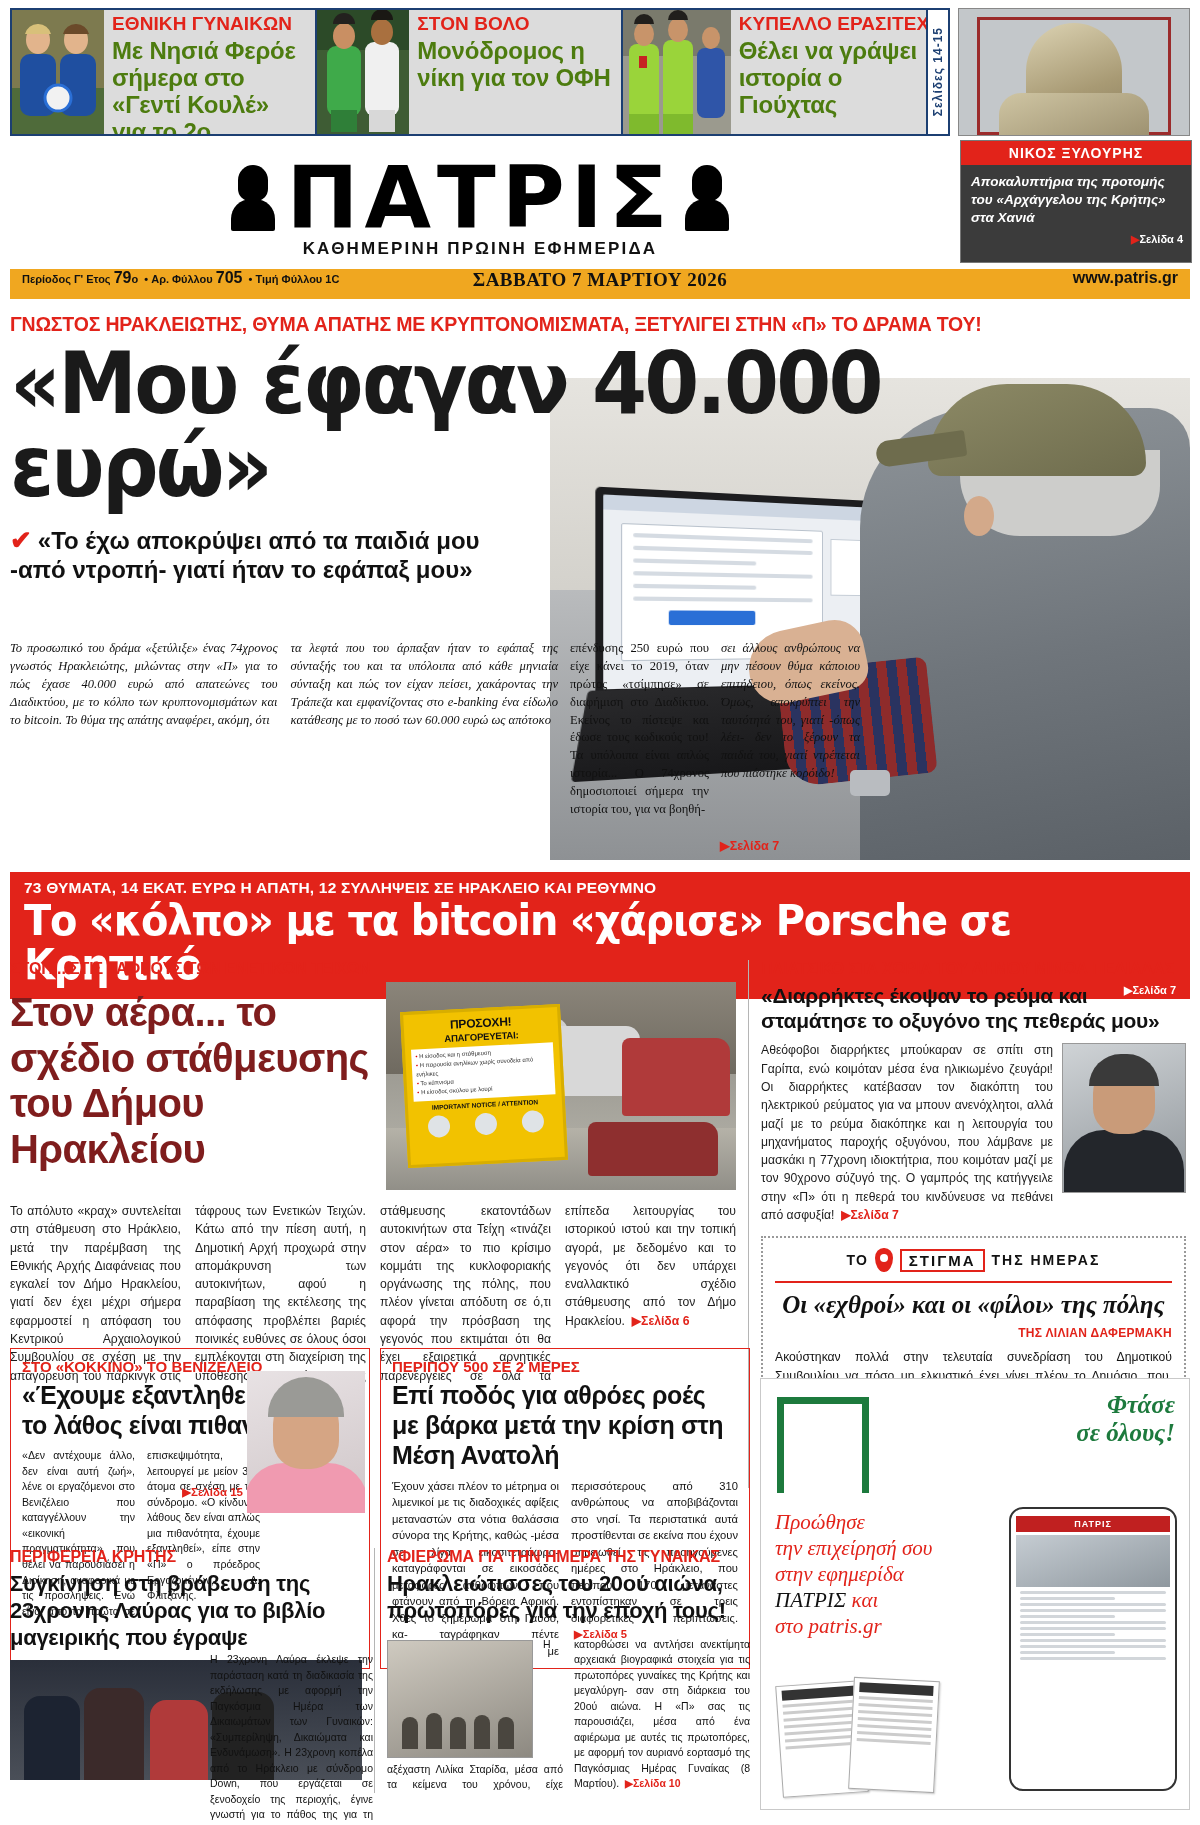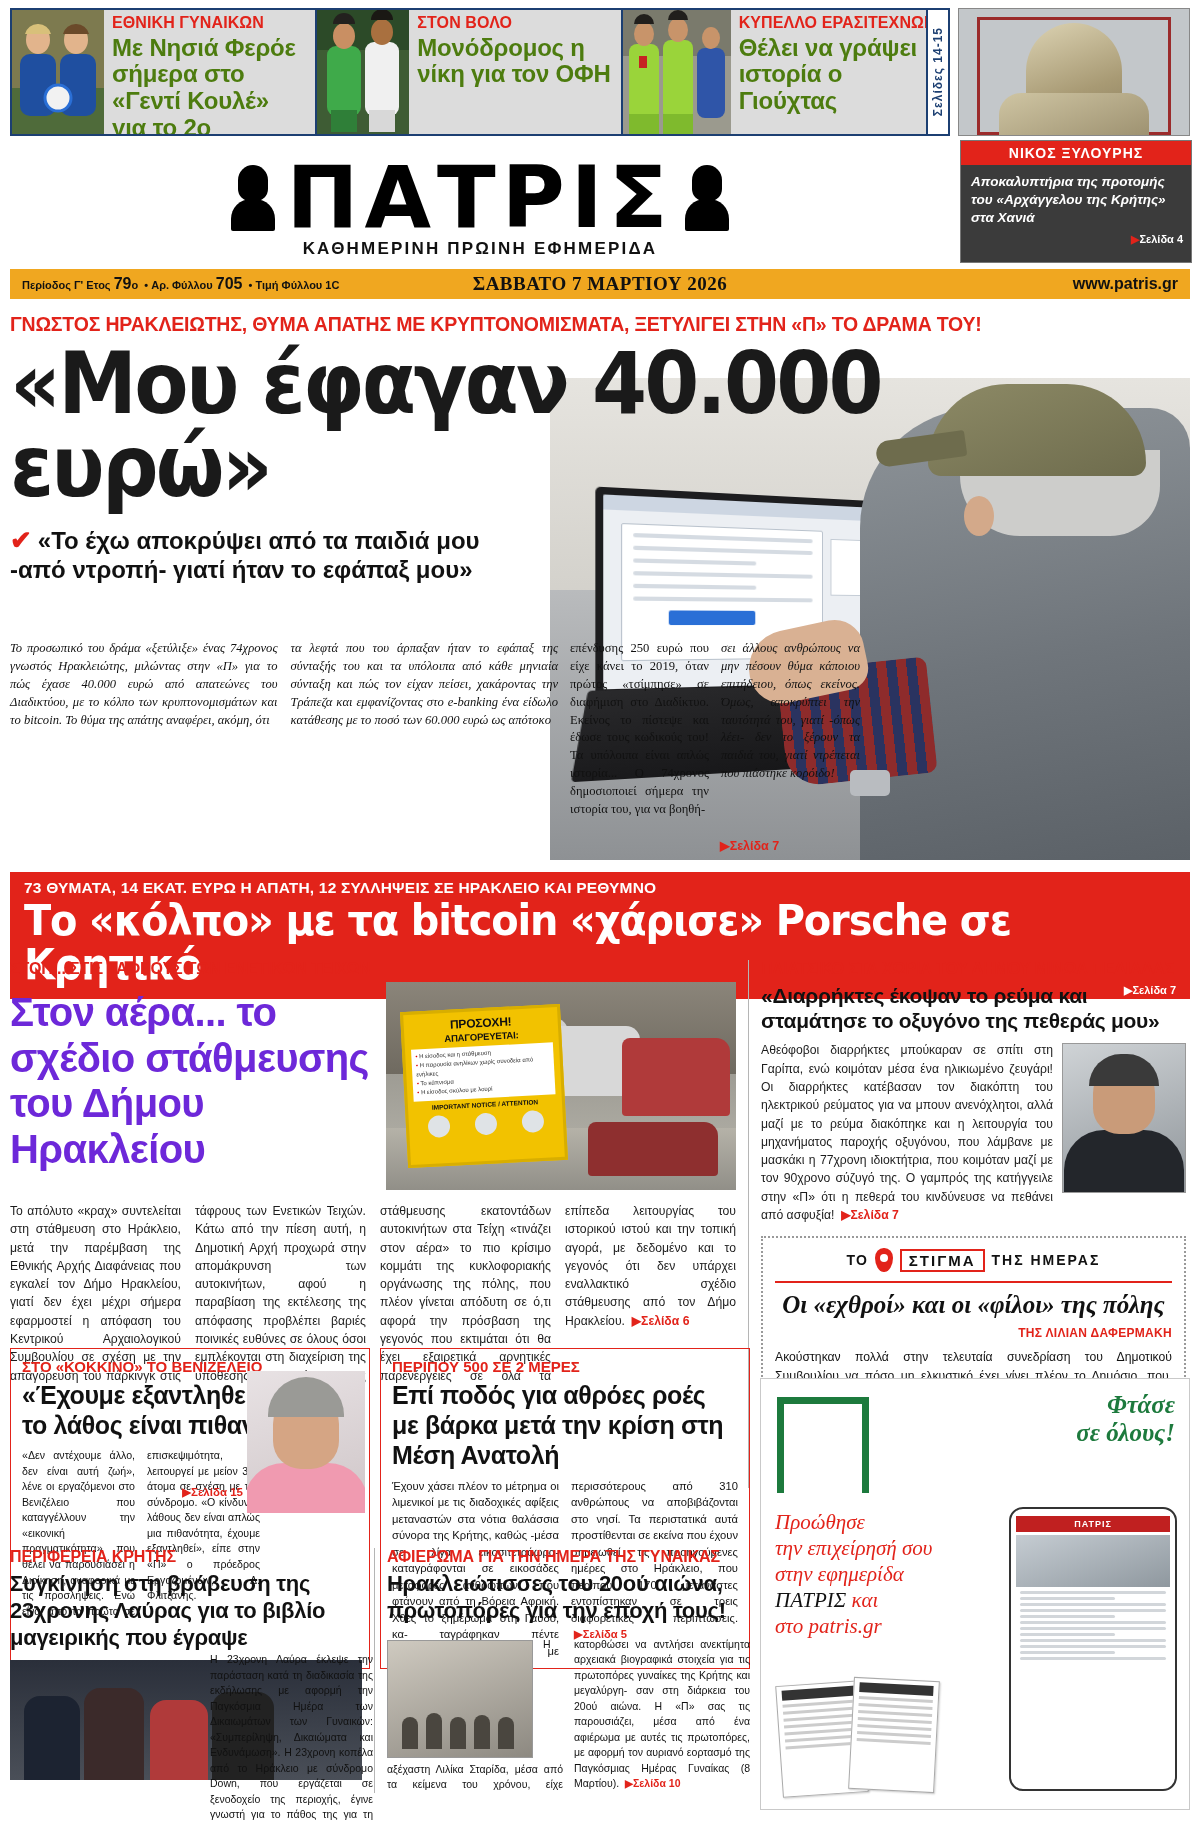--- a/index.html
+++ b/index.html
@@ -26,21 +26,21 @@
     background:#dcdcdc;
     display:flex; align-items:stretch;
     height:128px; overflow:hidden;
     position:relative;
   }
   .sp-item { display:flex; align-items:stretch; flex:1 1 0; min-width:0; }
   .sp-photo { width:92px; flex:0 0 92px; overflow:hidden; position:relative; }
   .sp-photo.wide { width:108px; flex:0 0 108px; }
   .sp-text { flex:1 1 auto; padding:4px 6px 0 8px; min-width:0; }
   .sp-kicker {
-    color:#e2231a; font-weight:bold; font-size:16px;
+    color:#e2231a; font-weight:bold; font-size:19px;
     letter-spacing:.1px; line-height:1.1; white-space:nowrap;
   }
   .sp-head {
     font-weight:bold; font-size:24px; line-height:1.12;
     color:#4d7c0f; margin-top:3px; letter-spacing:-.2px;
   }
   .sp-divider { width:2px; background:#1c3f72; flex:0 0 2px; }
   .sp-pages {
     flex:0 0 22px; background:#ffffff; border-left:2px solid #1c3f72;
     display:flex; align-items:center; justify-content:center;
@@ -110,21 +110,21 @@
   }
   .xl-page {
     text-align:right; padding:2px 8px 5px 0; font-size:11px; font-weight:bold;
   }
   .xl-page .tri { color:#e2231a; }
 
   
   .infobar {
     margin:6px 10px 0 10px;
     background:#f0a720; height:30px;
-    display:flex; align-items:center;
+    display:flex; 
     padding:0 12px; position:relative;
   }
   .ib-left { font-size:11px; font-weight:bold; color:#111; white-space:nowrap; }
   .ib-left b.big { font-size:16px; }
   .ib-mid {
     position:absolute; left:0; right:0; text-align:center;
     font-family:"Liberation Serif", serif;
     font-size:19px; font-weight:bold; letter-spacing:.5px; color:#111;
   }
   .ib-right {
@@ -266,21 +266,21 @@
   .mid-sep { flex:0 0 1px; background:#b5b5b5; }
   .mid-right { flex:1 1 auto; padding-left:12px; }
 
   .kicker-red {
     color:#e2231a; font-weight:bold; font-size:16px; letter-spacing:-.1px;
   }
   .hl-top { display:flex; gap:14px; margin-top:4px; }
   .hl-text { flex:1 1 auto; }
   .big-head {
     font-size:40px; font-weight:bold; line-height:1.14;
-    letter-spacing:-.6px; color:#6d28d9; margin-top:8px;
+    letter-spacing:-.6px; color:#7f1d1d; margin-top:8px;
     font-family:"Liberation Sans", sans-serif;
   }
   .parking-photo {
     flex:0 0 350px; height:208px; position:relative; overflow:hidden;
     background:linear-gradient(180deg,#7d7b74 0%,#9c9a92 40%,#b9b7ae 100%);
   }
   .pk-wall {
     position:absolute; left:0; top:0; right:0; height:44%;
     background:linear-gradient(180deg,#8b857a,#6f6a60);
   }

